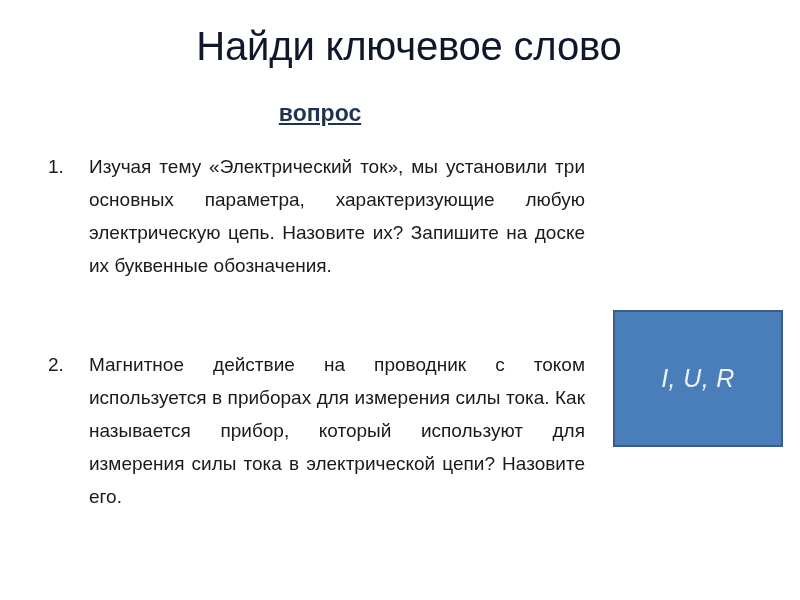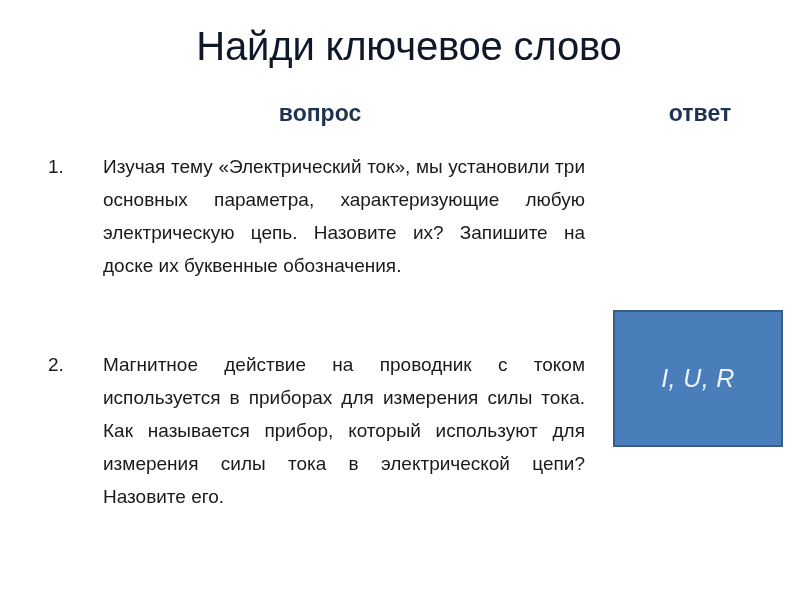--- a/index.html
+++ b/index.html
@@ -39,20 +39,21 @@
 
   
   .col-header {
     position: absolute;
     font-size: 23px;
     font-weight: 700;
     color: #1f3250;
     line-height: 28px;
     text-align: center;
     white-space: nowrap;
+    text-decoration: underline;
   }
   .col-header.question-col {
     left: 240px;
     top: 99px;
     width: 160px;
   }
   .col-header.answer-col {
     left: 620px;
     top: 99px;
     width: 160px;
@@ -79,21 +80,21 @@
     left: 3px;
     top: 0;
     width: 32px;
     font-size: 19px;
     color: #1a1a1a;
     line-height: 33px;
     text-align: left;
   }
 
   .q-text {
-    margin-left: 58px;
+    margin-left: 44px;
     font-size: 19px;
     color: #1a1a1a;
     line-height: 33px;
     text-align: justify;
     text-align-last: left;
     hyphens: none;
   }
 
   
   .answer-box {
@@ -122,21 +123,20 @@
 </style>
 </head>
 <body>
 
 <div class="slide">
 
   <div class="slide-title">Найди ключевое слово</div>
 
   <div class="col-header question-col">вопрос</div>
 
-  <div class="col-header answer-col">ответ</div>
 
   <div class="qa-row row-1">
     <div class="question-block">
       <div class="q-number">1.</div>
       <div class="q-text">Изучая тему «Электрический ток», мы установили три основных параметра, характеризующие любую электрическую цепь. Назовите их? Запишите на доске их буквенные обозначения.</div>
     </div>
     <div class="answer-box box-1">
       <span class="answer-text">I, U, R</span>
     </div>
   </div>

